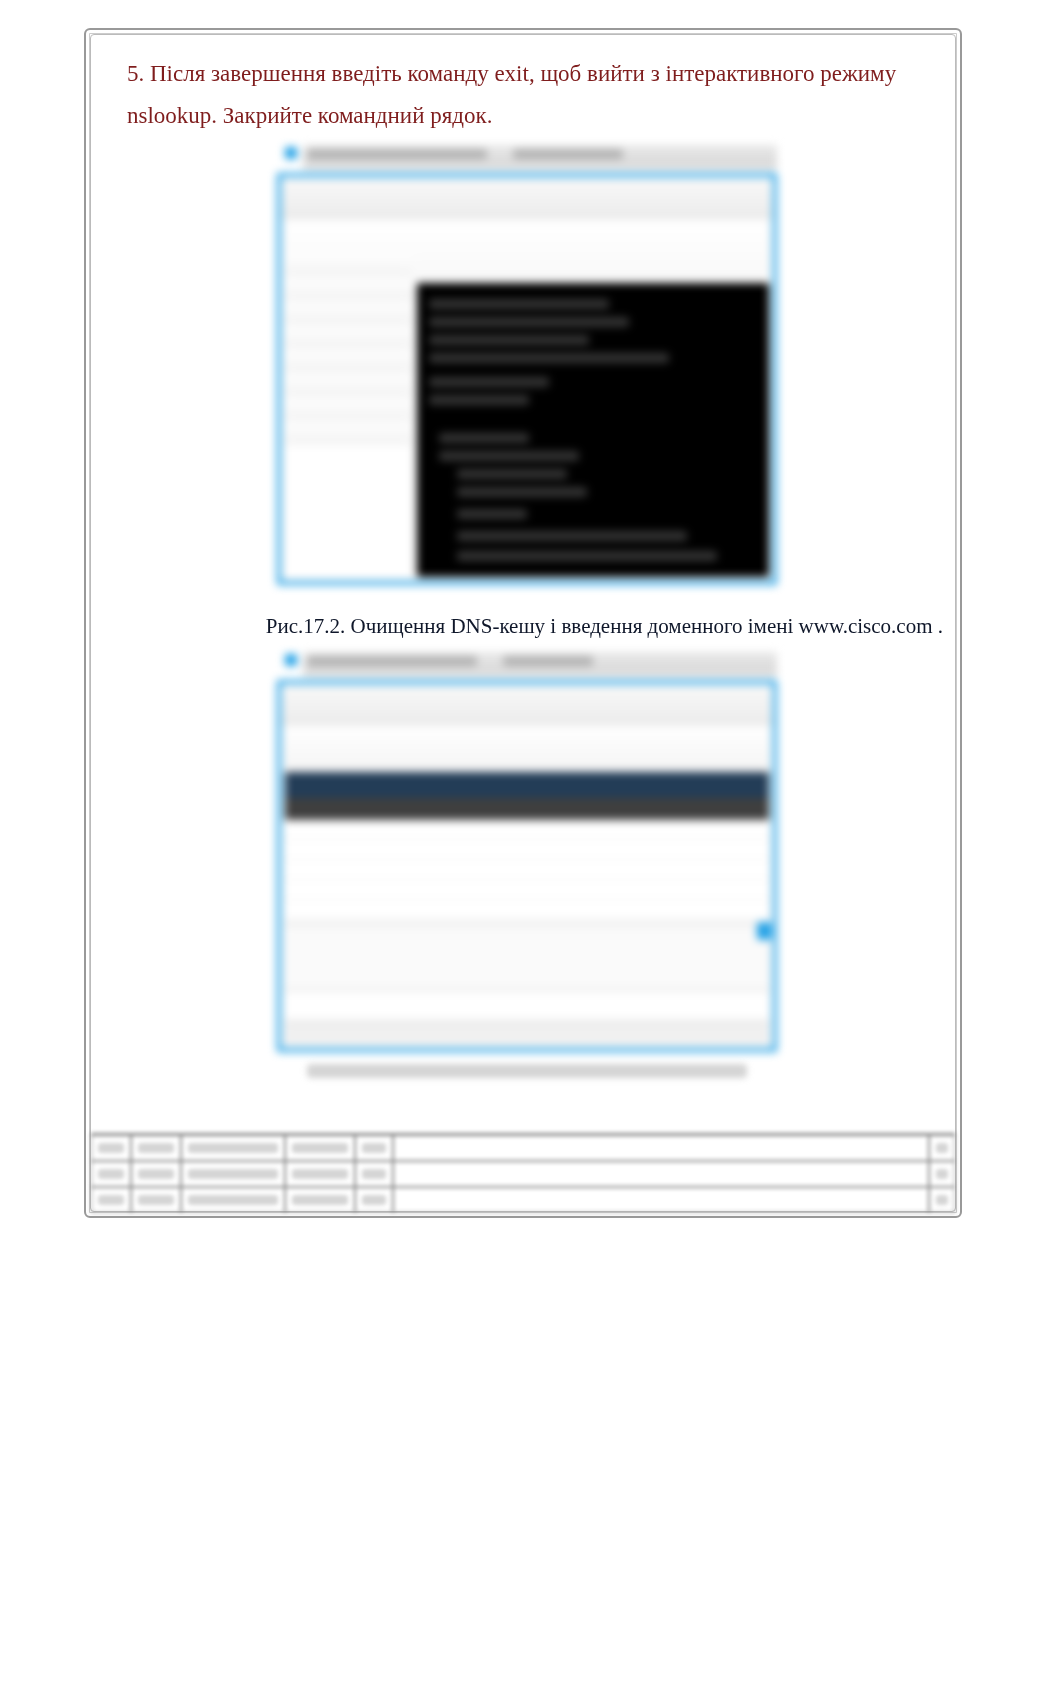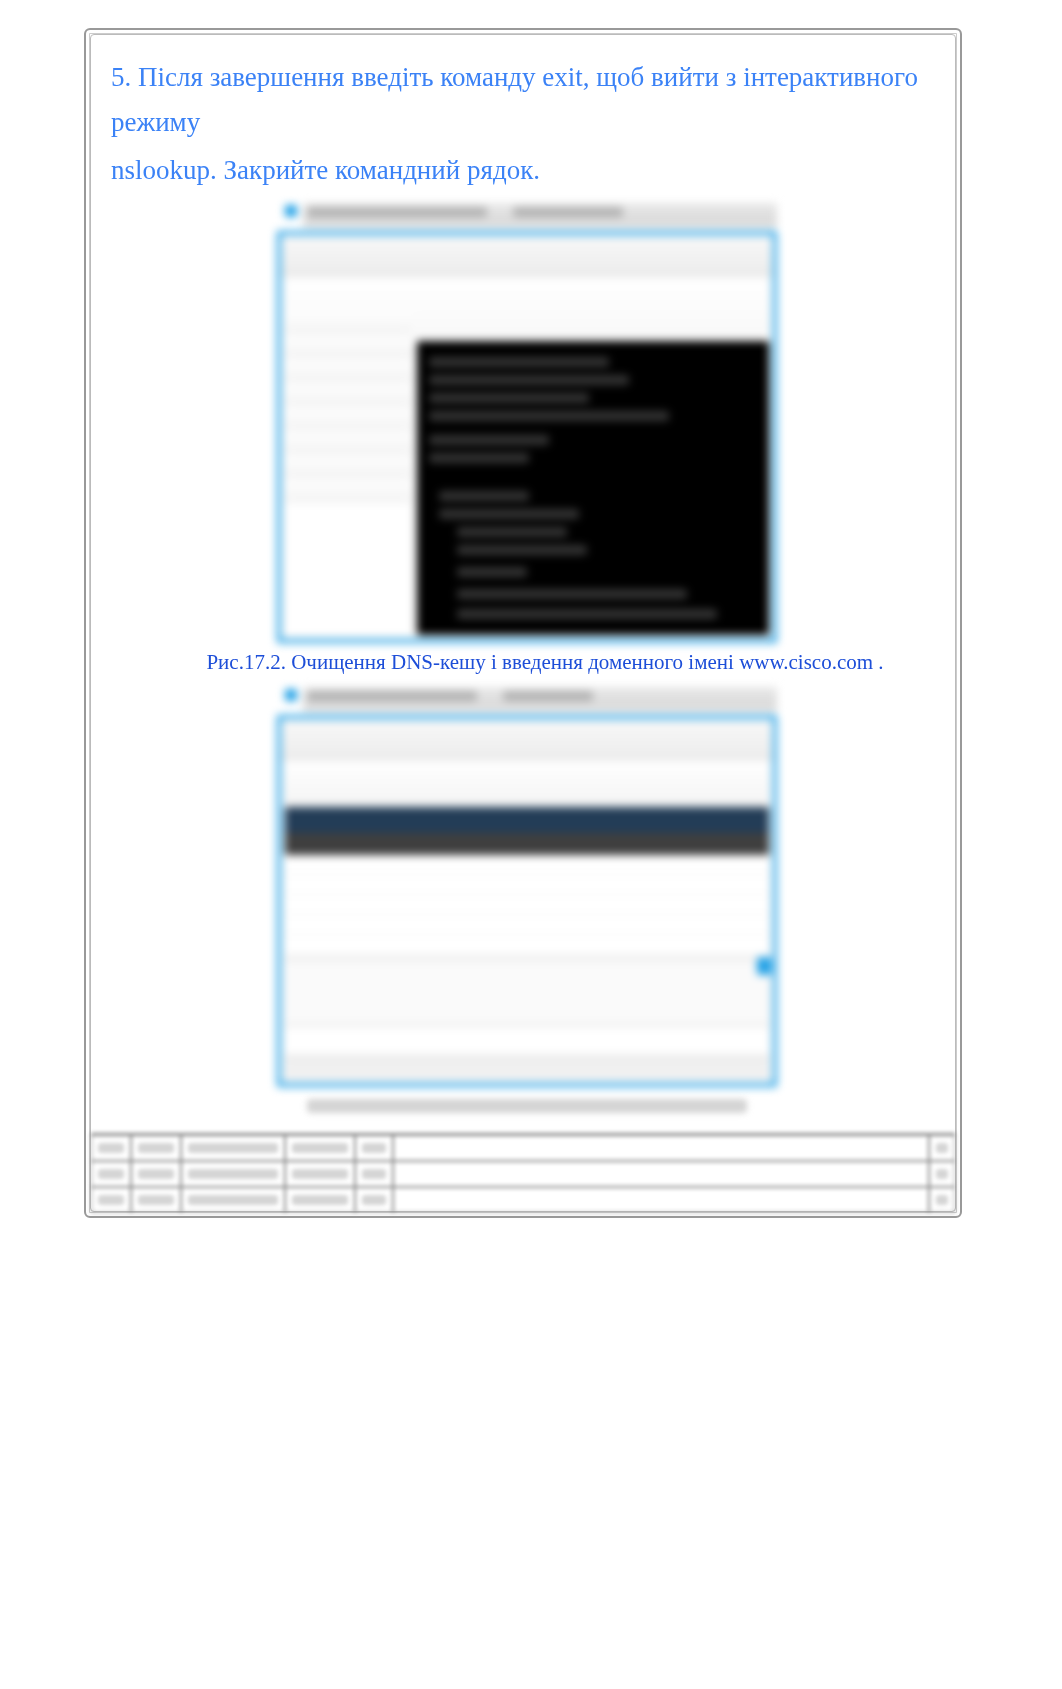--- a/index.html
+++ b/index.html
@@ -22,32 +22,33 @@
       box-shadow: inset 0 0 0 3px #fff, inset 0 0 0 4px #ccc;
     }
     .page-inner {
       position: absolute;
       top: 4px; left: 4px; right: 4px; bottom: 4px;
       border: 1px solid #bbb;
       border-radius: 4px;
       padding: 20px 12px 0 20px;
     }
     .para {
-      font-size: 27px;
+      font-size: 23px;
       line-height: 1.65;
-      color: #3b82f6;
+      color: #7f1d1d;
       margin-bottom: 4px;
+      margin-left: 16px;
     }
     .caption-row {
       font-size: 21px;
       line-height: 1.65;
-      color: #1d4ed8;
-      text-align: center;
+      color: #0f172a;
+      text-align: right;
       padding-left: 36px;
-      margin-top: 2px;
+      margin-top: 24px;
       margin-bottom: 4px;
     }
     .blur-image {
       margin: 10px auto 0 auto;
       width: 500px;
       height: 440px;
       position: relative;
       filter: blur(4px);
     }
     .blur-image2 {

